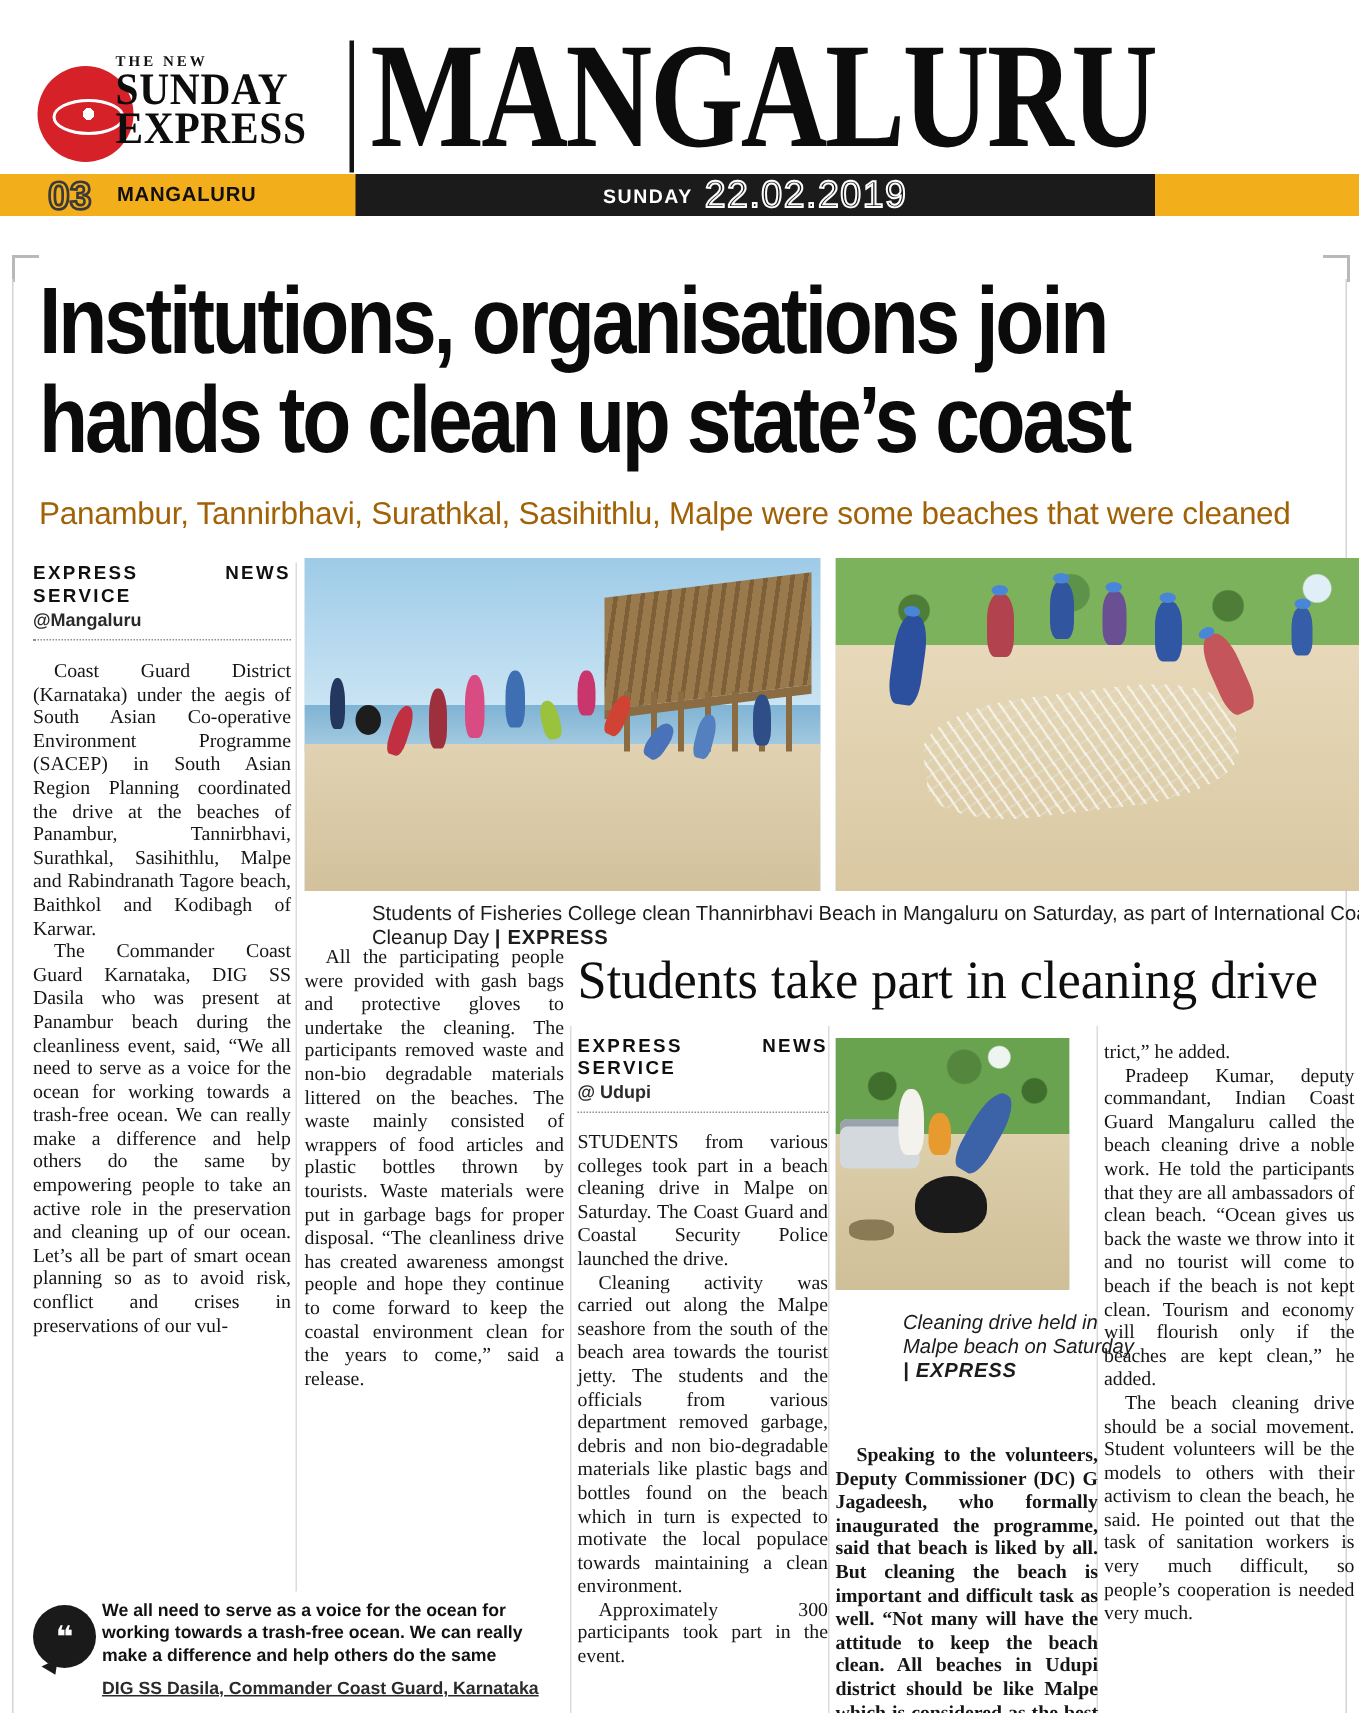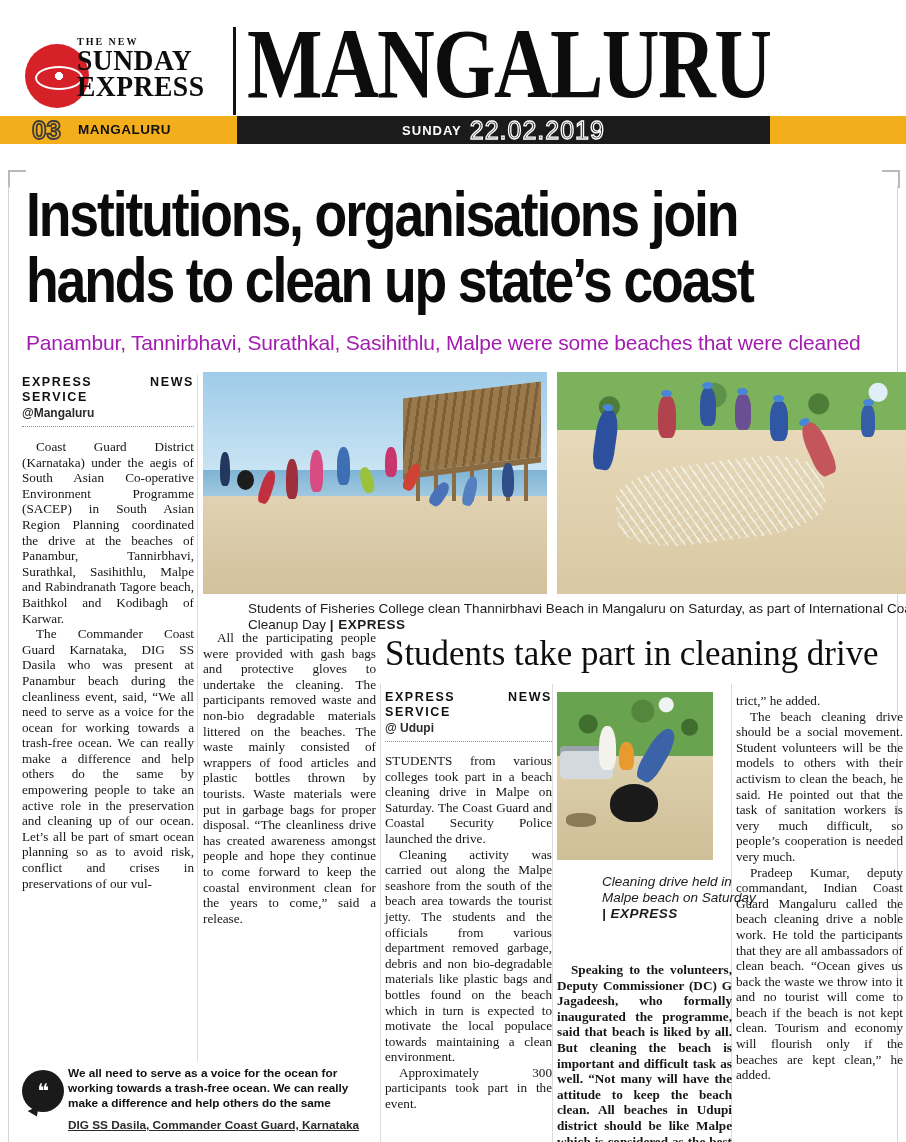--- a/index.html
+++ b/index.html
@@ -29,21 +29,21 @@
   
   .corner-l{left:8px;top:170px;width:16px;height:16px;border-left:2px solid #b9b9b9;border-top:2px solid #b9b9b9;}
   .corner-r{left:882px;top:170px;width:16px;height:16px;border-right:2px solid #b9b9b9;border-top:2px solid #b9b9b9;}
   .rule-left{left:8px;top:186px;width:1px;height:956px;background:#d4d4d4;}
   .rule-right{left:897px;top:186px;width:1px;height:956px;background:#d4d4d4;}
 
   
   .headline{left:26px;font-family:"Liberation Sans",sans-serif;font-weight:800;font-size:63px;line-height:63px;
             letter-spacing:-2.5px;color:#0b0b0b;transform:scaleX(.85);transform-origin:0 0;white-space:nowrap;}
   .hl1{top:183px;} .hl2{top:249px;}
-  .subhead{left:26px;top:331px;font:400 21px "Liberation Sans",sans-serif;color:#a21caf;letter-spacing:-.2px;text-align:right;}
+  .subhead{left:26px;top:331px;font:400 21px "Liberation Sans",sans-serif;color:#a16207;letter-spacing:-.2px;text-align:right;}
 
   
   .byline{border-bottom:1px dotted #8f8f8f;padding-bottom:5px;}
   .byline .svc{font:700 12.5px/15px "Liberation Sans",sans-serif;letter-spacing:1.6px;color:#101010;}
   .byline .loc{font:700 12px/16px "Liberation Sans",sans-serif;color:#2a2a2a;}
 
   
   .col{text-align:justify;font-size:13.2px;line-height:15.6px;color:#151515;}
   .col p{margin:0;text-indent:14px;}
   .col p.nofirst{text-indent:0;}
@@ -245,22 +245,22 @@
   <div class="abs caption cap-small">
     <span>Cleaning drive held in Malpe beach on Saturday </span><b>| EXPRESS</b>
   </div>
 
   <div class="abs col c4">
     <p>Speaking to the volunteers, Deputy Commissioner (DC) G Jagadeesh, who formally inaugurated the programme, said that beach is liked by all. But cleaning the beach is important and difficult task as well. “Not many will have the attitude to keep the beach clean. All beaches in Udupi district should be like Malpe which is considered as the best in Udupi dis-</p>
   </div>
 
   <div class="abs col c5">
     <p class="nofirst">trict,” he added.</p>
+    <p>Pradeep Kumar, deputy commandant, Indian Coast Guard Mangaluru called the beach cleaning drive a noble work. He told the participants that they are all ambassadors of clean beach. “Ocean gives us back the waste we throw into it and no tourist will come to beach if the beach is not kept clean. Tourism and economy will flourish only if the beaches are kept clean,” he added.</p>
     <p>The beach cleaning drive should be a social movement. Student volunteers will be the models to others with their activism to clean the beach, he said. He pointed out that the task of sanitation workers is very much difficult, so people’s cooperation is needed very much.</p>
-    <p>Pradeep Kumar, deputy commandant, Indian Coast Guard Mangaluru called the beach cleaning drive a noble work. He told the participants that they are all ambassadors of clean beach. “Ocean gives us back the waste we throw into it and no tourist will come to beach if the beach is not kept clean. Tourism and economy will flourish only if the beaches are kept clean,” he added.</p>
   </div>
 
   <div class="abs quote-box">
     <div class="quote-bubble">
       <div class="quote-glyph">❝</div>
     </div>
     <div class="quote-text">We all need to serve as a voice for the ocean for working towards a trash-free ocean. We can really make a difference and help others do the same</div>
     <div class="quote-attrib">DIG SS Dasila, Commander Coast Guard, Karnataka</div>
   </div>
 

